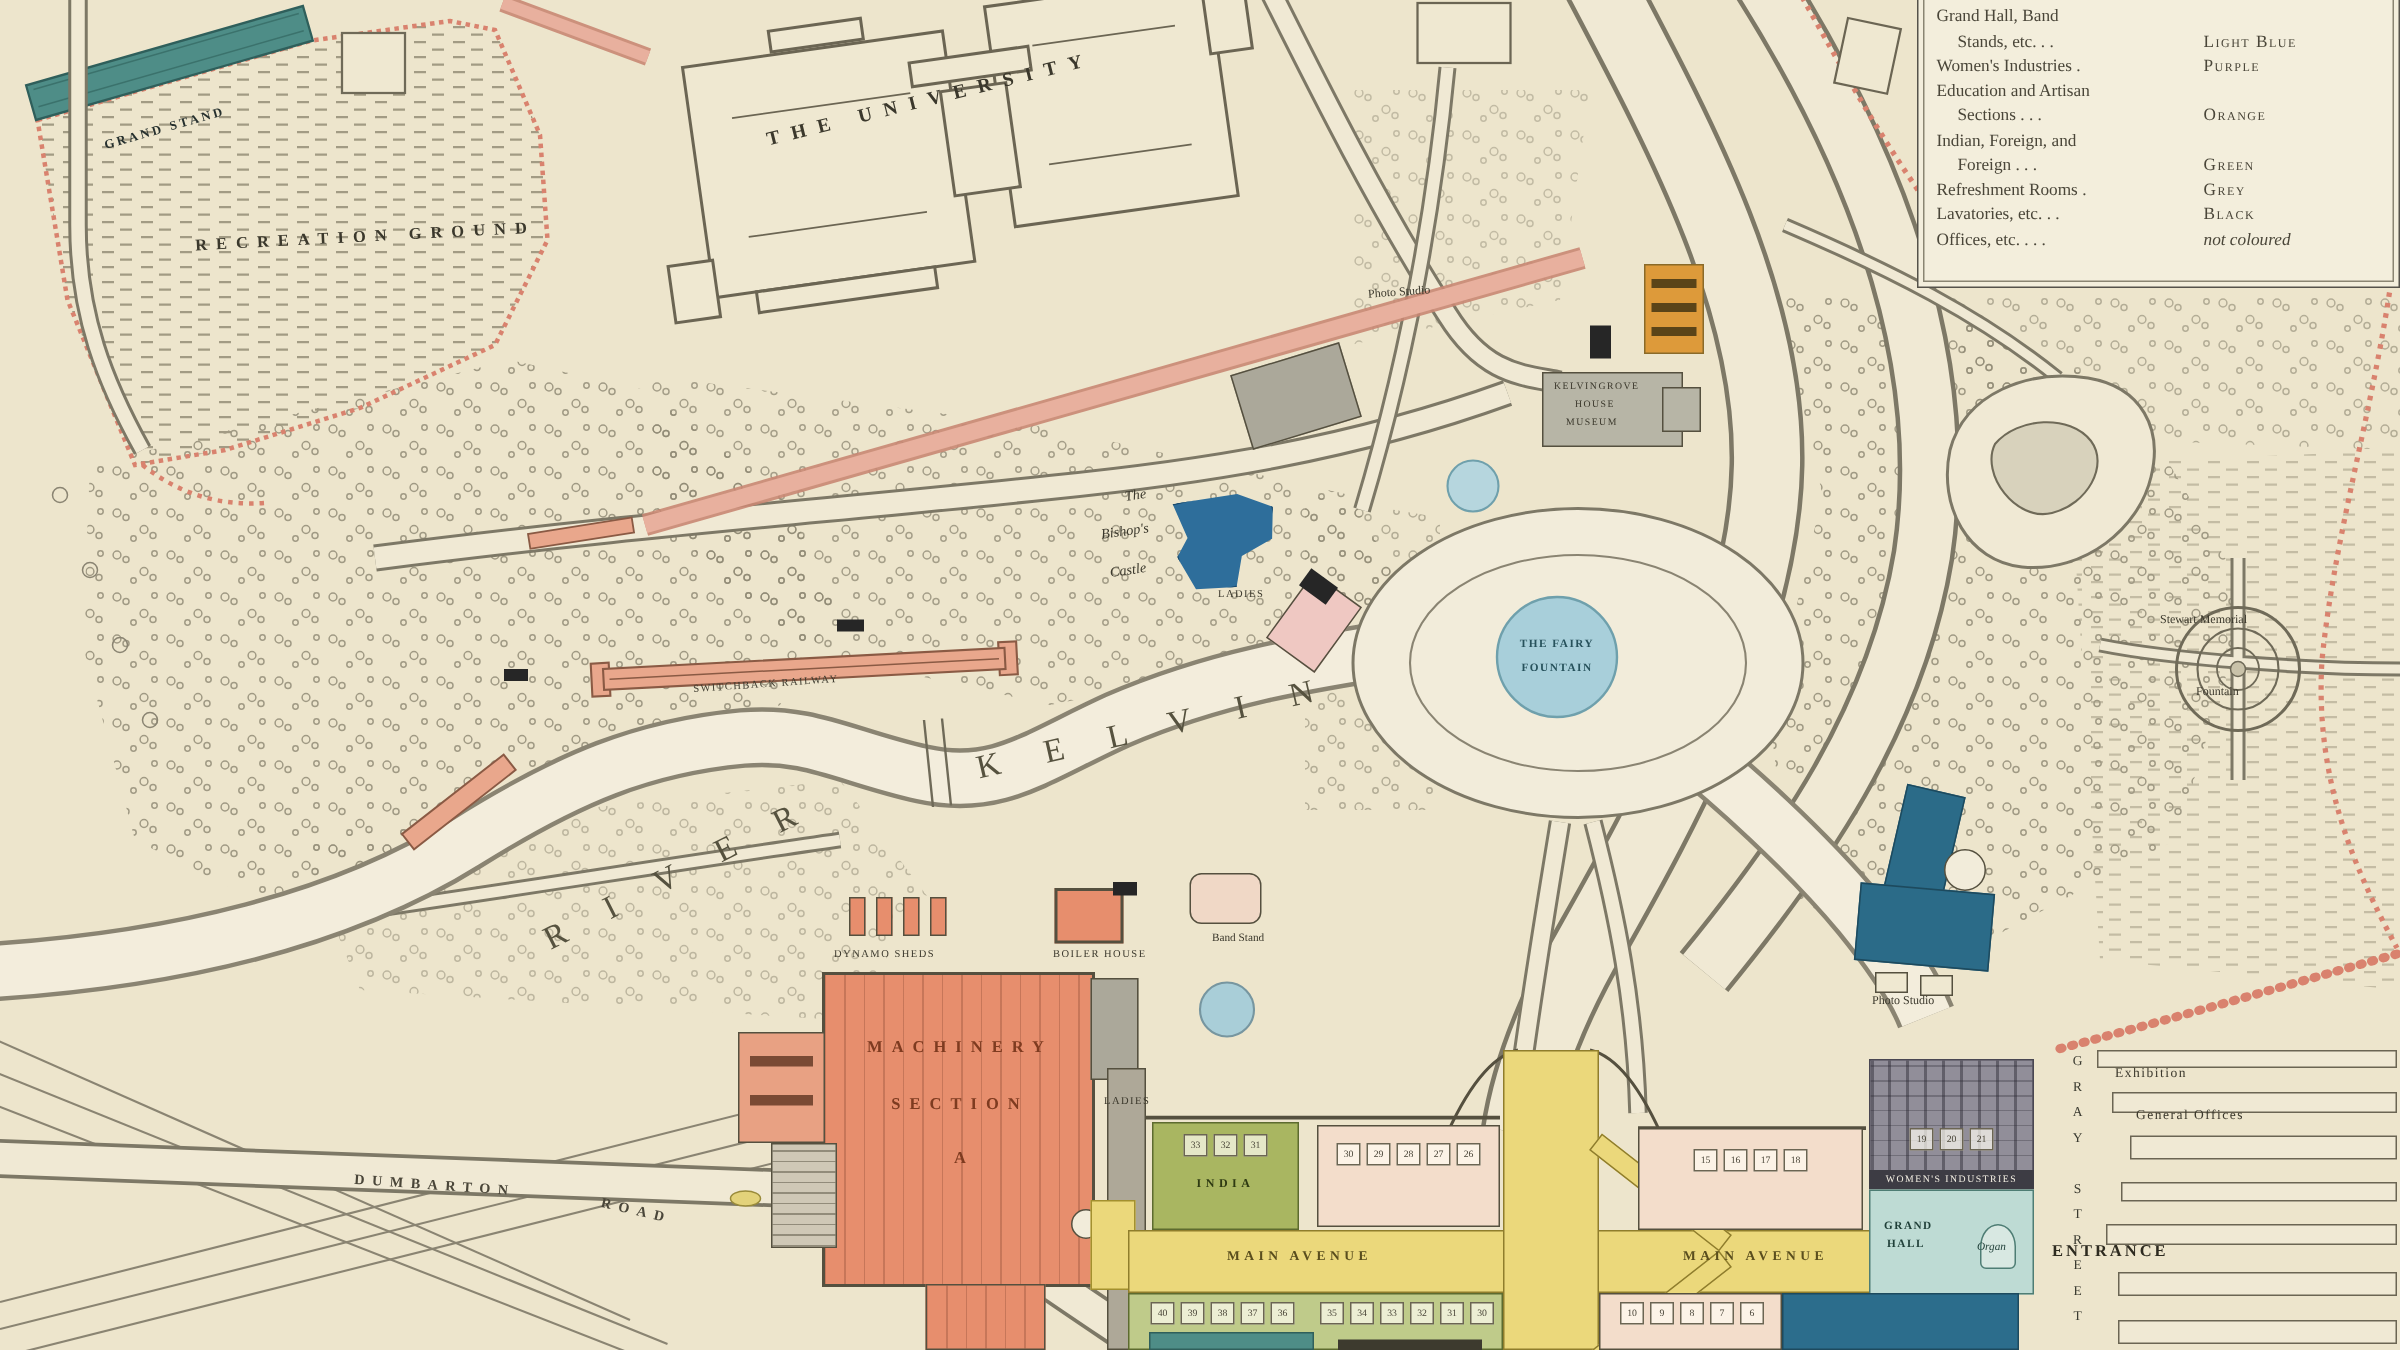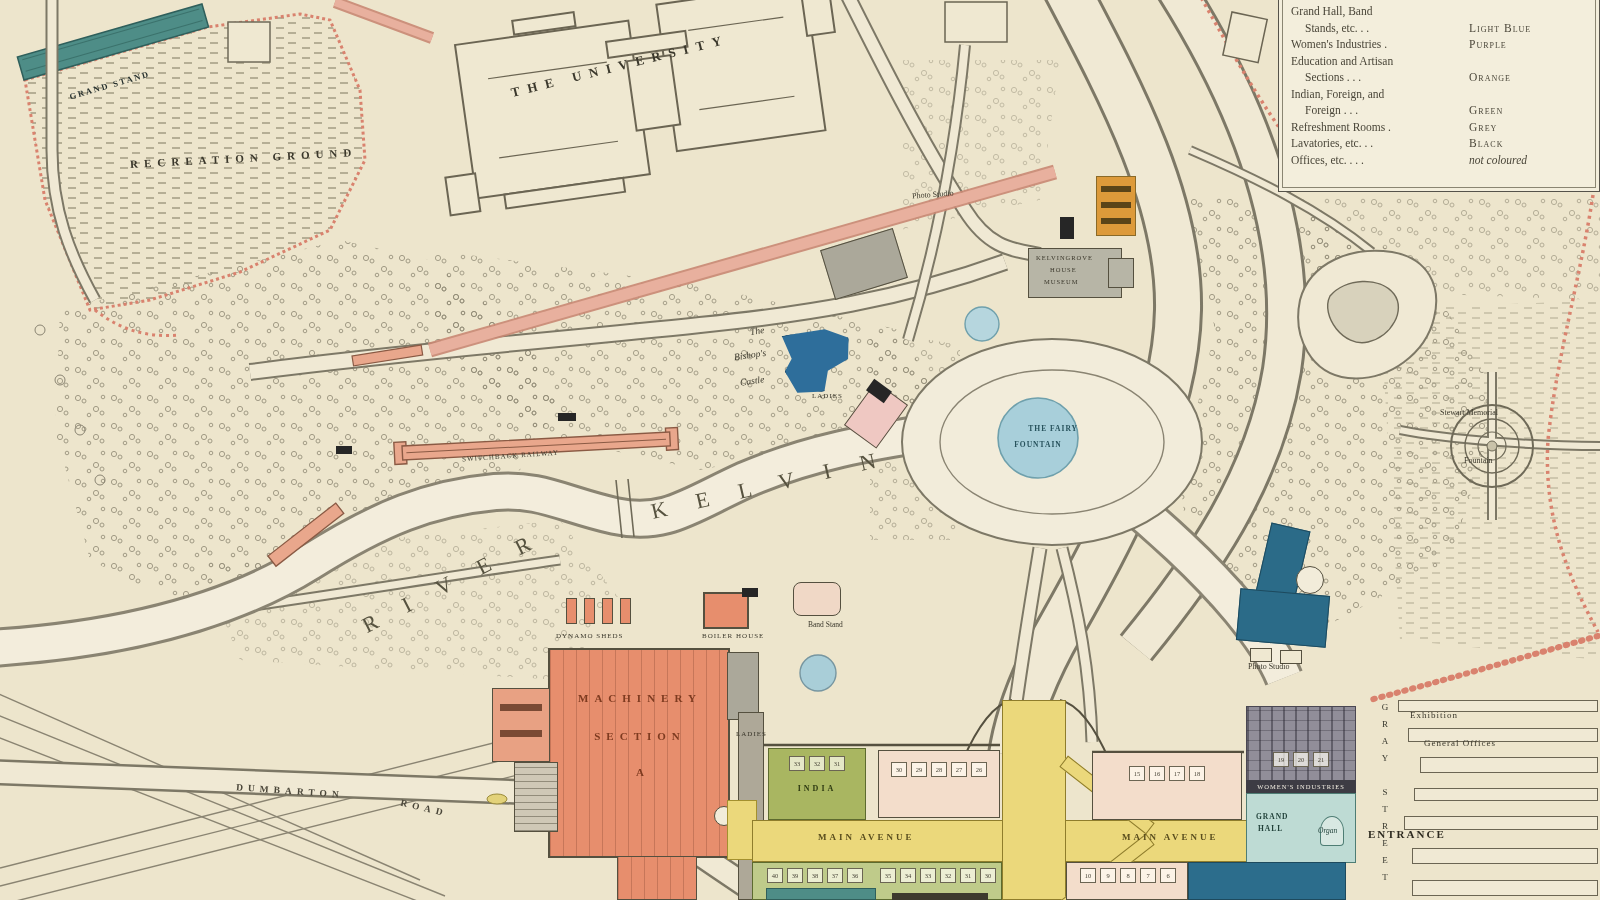--- a/index.html
+++ b/index.html
@@ -310,21 +310,21 @@
 
   <div class="lbl caps" style="left:508px;top:58px;font-size:13px;letter-spacing:8px;transform:rotate(-14deg);">THE UNIVERSITY</div>
 
   <div class="lbl caps" style="left:68px;top:80px;font-size:8.5px;letter-spacing:2px;transform:rotate(-16deg);color:#26302e;">GRAND STAND</div>
 
   <div class="lbl caps" style="left:130px;top:152px;font-size:11px;letter-spacing:6px;transform:rotate(-3deg);">RECREATION GROUND</div>
 
   <div class="lbl caps" style="left:352px;top:565px;font-size:22px;letter-spacing:30px;transform:rotate(-27deg);color:#56523f;font-weight:normal;">RIVER</div>
   <div class="lbl caps" style="left:648px;top:470px;font-size:22px;letter-spacing:30px;transform:rotate(-13deg);color:#56523f;font-weight:normal;">KELVIN</div>
 
-  <div class="lbl" style="left:998px;top:424px;width:80px;text-align:right;font-size:7.5px;letter-spacing:1px;font-weight:bold;color:#27525c;">THE FAIRY</div>
+  <div class="lbl" style="left:998px;top:424px;width:80px;text-align:center;font-size:7.5px;letter-spacing:1px;font-weight:bold;color:#27525c;">THE FAIRY</div>
   <div class="lbl" style="left:998px;top:440px;width:80px;text-align:center;font-size:7.5px;letter-spacing:1px;font-weight:bold;color:#27525c;">FOUNTAIN</div>
 
   <div class="lbl script" style="left:750px;top:326px;transform:rotate(-8deg);">The</div>
   <div class="lbl script" style="left:734px;top:350px;transform:rotate(-8deg);">Bishop's</div>
   <div class="lbl script" style="left:740px;top:376px;transform:rotate(-8deg);">Castle</div>
 
   <div class="lbl caps" style="left:575px;top:692px;width:130px;text-align:center;font-size:11px;letter-spacing:6px;color:#7E3B20;">MACHINERY</div>
   <div class="lbl caps" style="left:575px;top:730px;width:130px;text-align:center;font-size:11px;letter-spacing:6px;color:#7E3B20;">SECTION</div>
   <div class="lbl caps" style="left:575px;top:766px;width:130px;text-align:center;font-size:11px;letter-spacing:0;color:#7E3B20;">A</div>
 

